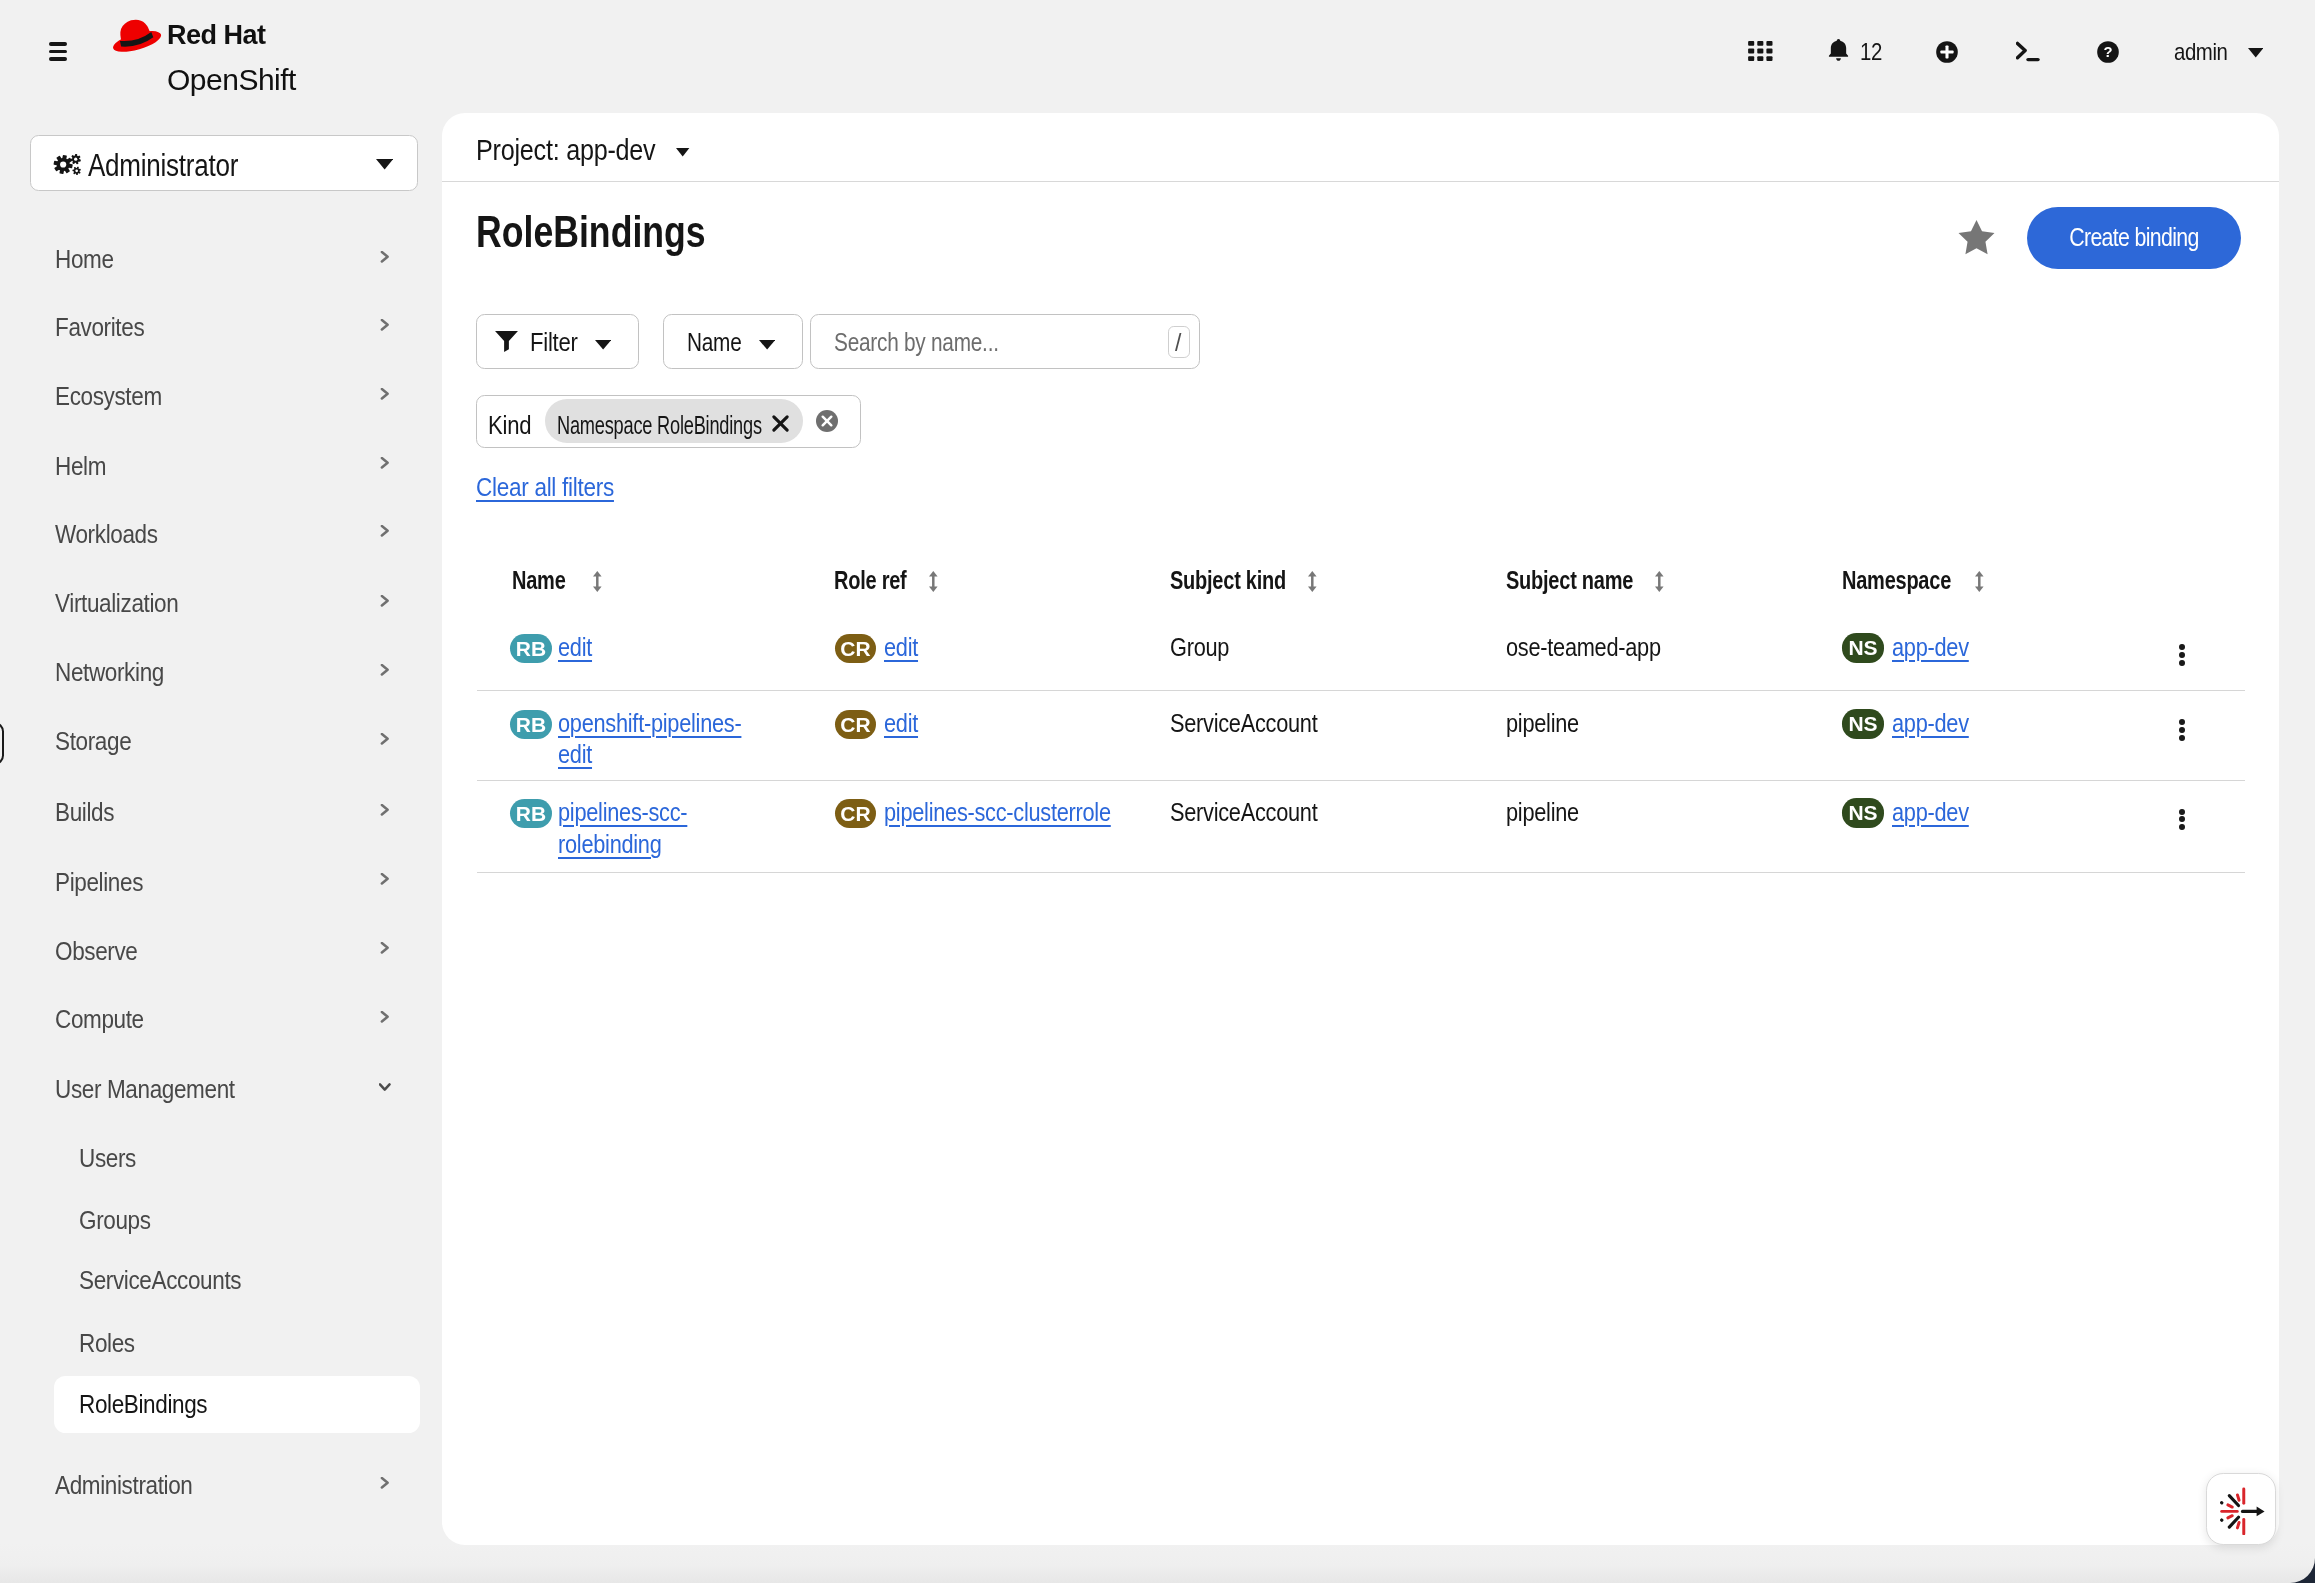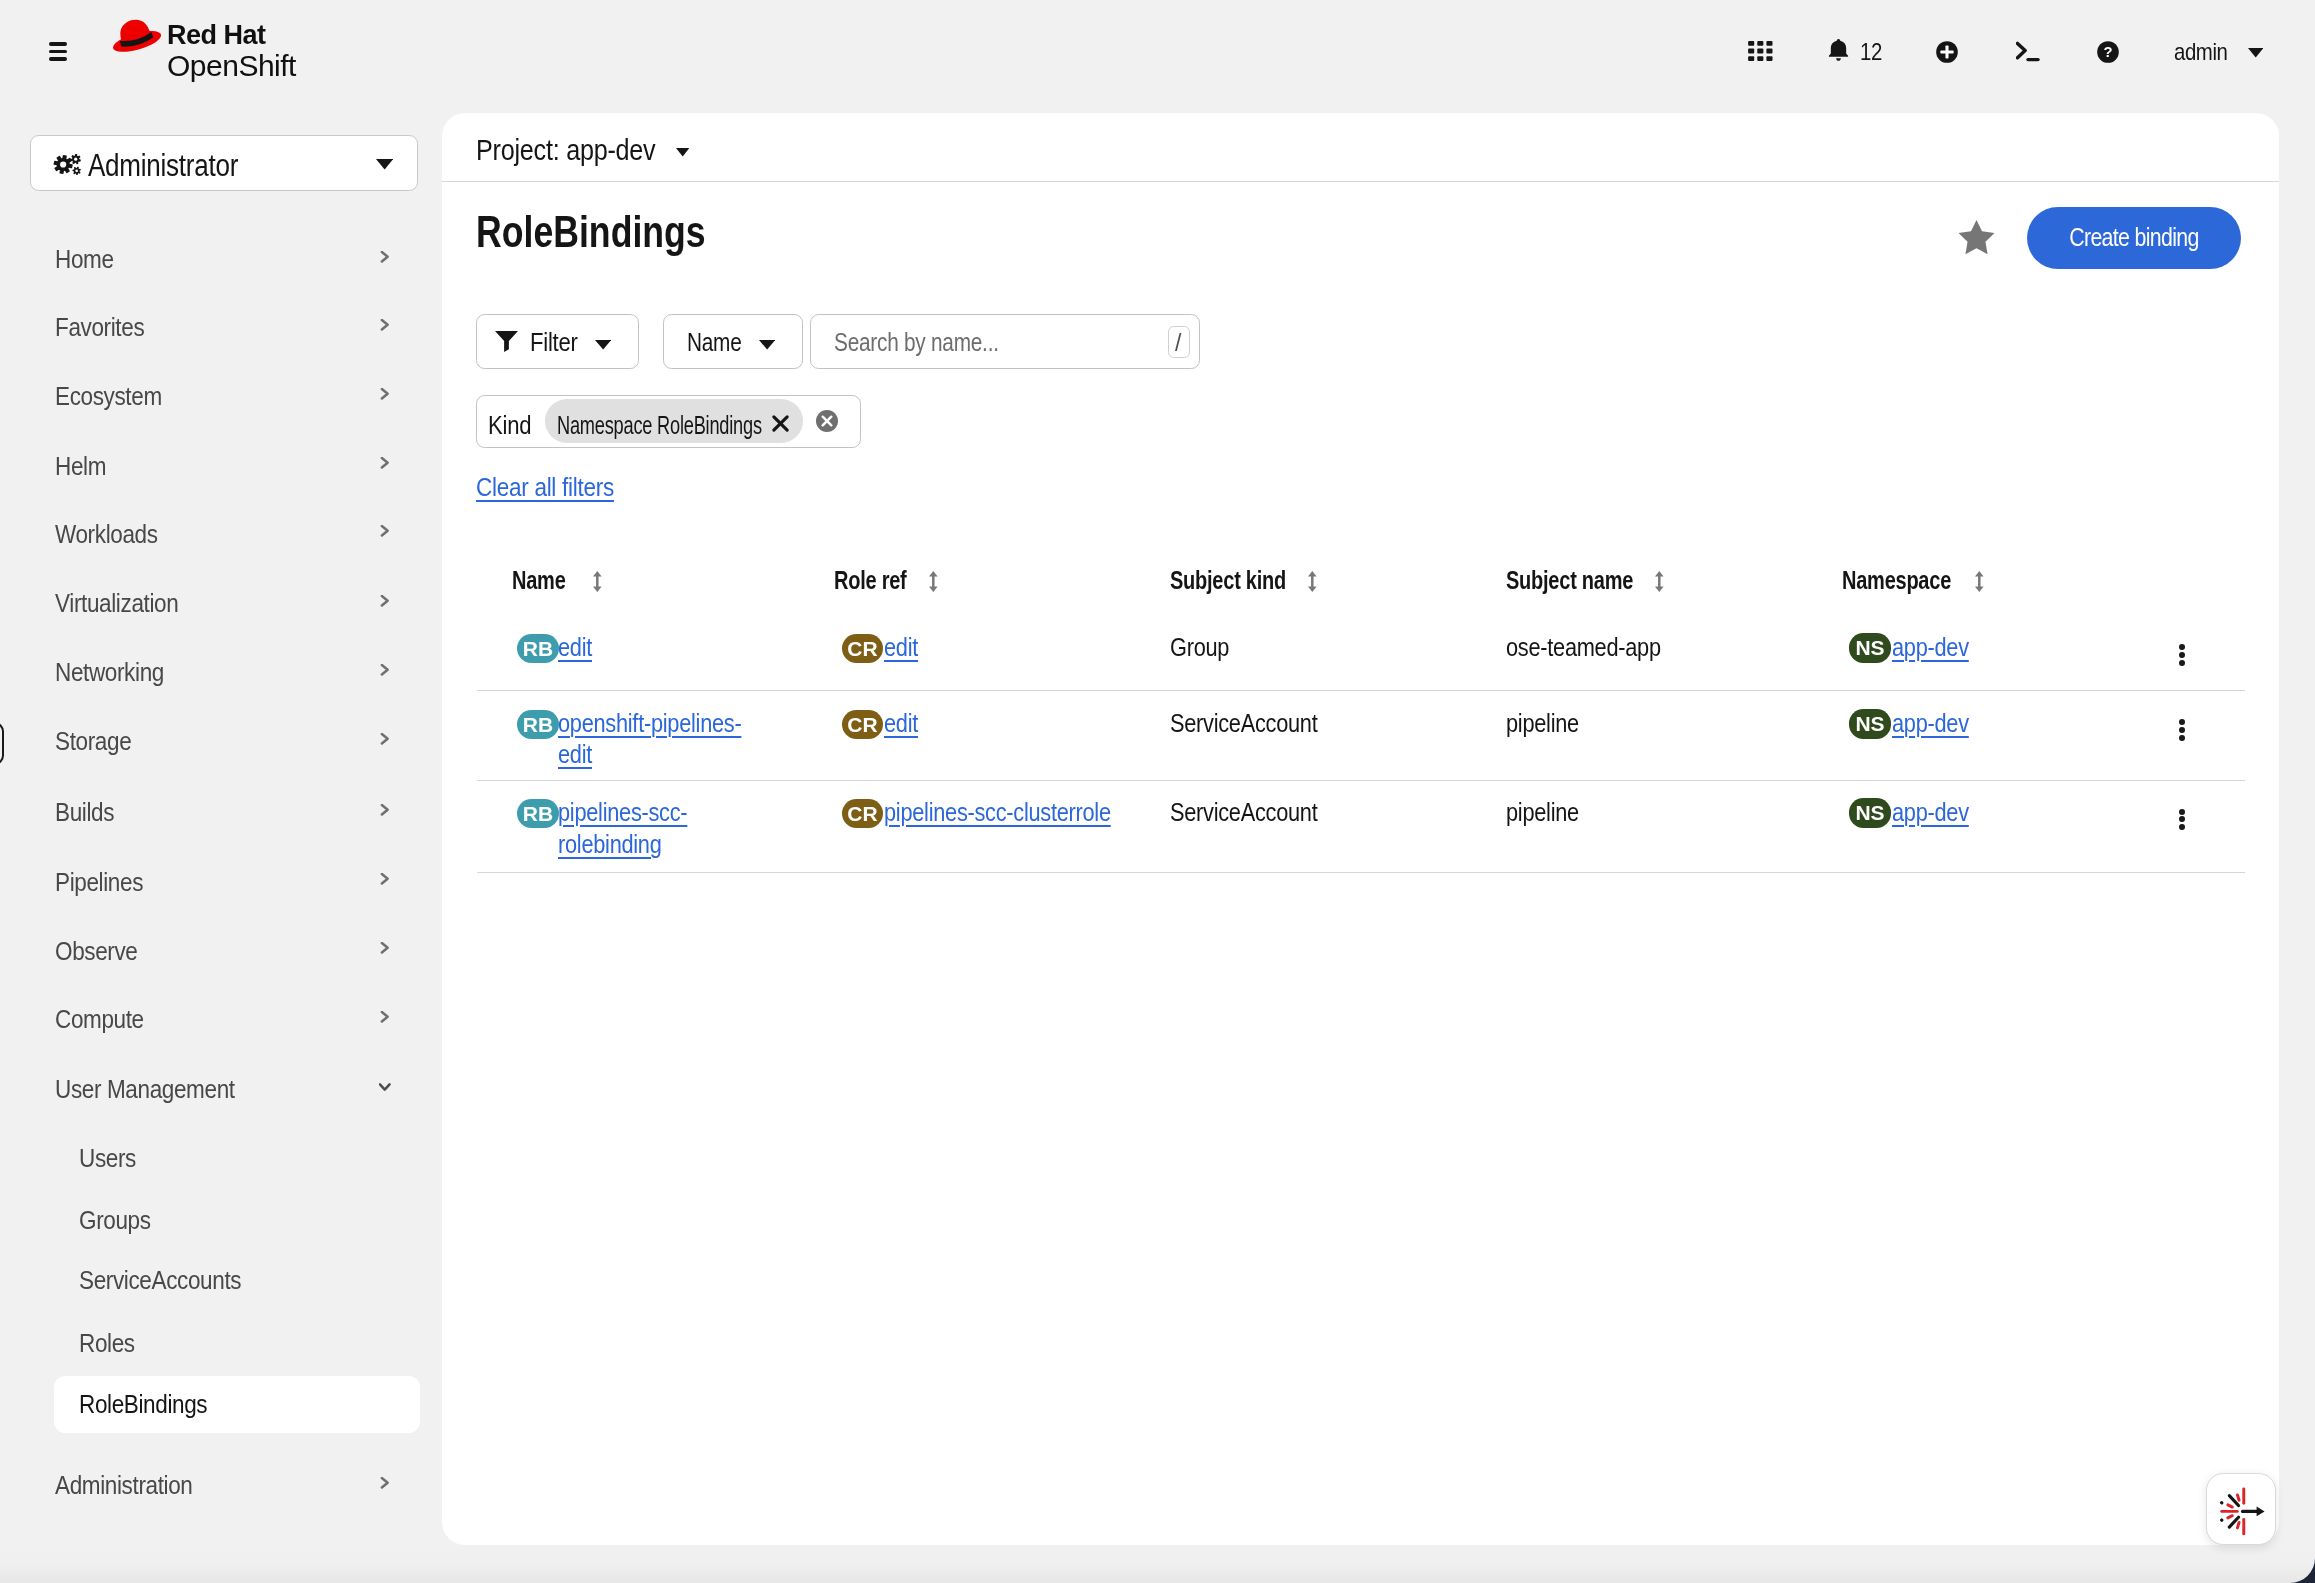--- a/index.html
+++ b/index.html
@@ -8,36 +8,36 @@
 .abs { position:absolute; }
 .sx8{transform:scaleX(.80);transform-origin:0 50%;}
 .sx84{transform:scaleX(.84);transform-origin:0 50%;}
 .sx85{transform:scaleX(.85);transform-origin:0 50%;}
 .sx9{transform:scaleX(.90);transform-origin:0 50%;}
 .txt { position:absolute; white-space:nowrap; }
 a.lnk { color:#2b67da; text-decoration:underline; text-underline-offset:3.8px; text-decoration-thickness:1.9px; }
 
 .burger b { position:absolute; left:0; width:18px; height:3.5px; background:#151515; border-radius:1.9px; display:block; }
 .rh-redhat { left:167px; top:20px; font-size:27px; font-weight:700; letter-spacing:-0.5px; color:#101010; }
-.rh-openshift { left:167px; top:49px; font-size:30px; font-weight:400; letter-spacing:-0.5px; color:#101010; }
+.rh-openshift { left:167px; top:63px; font-size:30px; font-weight:400; letter-spacing:-0.5px; color:#101010; }
 .mast-num { font-size:24px; letter-spacing:-0.5px; color:#151515; }
 
 .persp { left:30px; top:135px; width:388px; height:56px; background:#fff; border:1.4px solid #c8c8c8; border-radius:8.6px; }
 .nav-item { position:absolute; left:55px; font-size:25px; letter-spacing:-0.4px; color:#484848; white-space:nowrap; transform:scaleX(.9); transform-origin:0 50%; }
 .nav-sub { left:79px; }
 .chev { position:absolute; left:379px; width:11.5px; height:11.5px; }
 .focus-frag { position:absolute; left:-19px; top:722px; width:23px; height:43px; border:2.9px solid #1a1a1a; border-radius:9.6px; background:transparent; }
 
 .panel { left:442px; top:113px; width:1837px; height:1432px; background:#fff; border-radius:23px; }
 .projdiv { position:absolute; left:0; top:68px; width:1837px; height:1.4px; background:#d8d8d8; }
 .title { position:absolute; left:34px; top:93px; font-size:44px; font-weight:700; letter-spacing:0; color:#151515; line-height:52px; transform:scaleX(.81); transform-origin:0 50%; }
 .btn-create { position:absolute; left:1585px; top:94px; width:214px; height:62px; border-radius:32px; background:#2d68d8; color:#fff; font-size:26px; letter-spacing:-0.8px; text-align:center; line-height:61px; }
 .ctrl { position:absolute; border:1.4px solid #c2c2c2; border-radius:8.6px; background:#fff; height:55px; }
 .pill { position:absolute; background:#e0e0e0; border-radius:22px; }
-.badge { position:absolute; border-radius:14.4px; color:#fff; font-size:21px; font-weight:700; text-align:center; line-height:29px; letter-spacing:0;margin-left:7px; }
+.badge { position:absolute; border-radius:14.4px; color:#fff; font-size:21px; font-weight:700; text-align:center; line-height:29px; letter-spacing:0; }
 .cell { position:absolute; font-size:25px; letter-spacing:-0.3px; line-height:29px; white-space:nowrap; transform:scaleX(.87); transform-origin:0 50%; }
 .hdr { position:absolute; font-size:25px; font-weight:700; letter-spacing:-0.3px; line-height:29px; white-space:nowrap; color:#151515; transform:scaleX(.8); transform-origin:0 50%; }
 .rowline { position:absolute; left:35px; width:1768px; height:1.4px; background:#d6d6d6; }
 .kebab i { position:absolute; left:0; width:5.8px; height:5.8px; border-radius:50%; background:#1a1a1a; display:block; }
 .lightspeed { position:absolute; left:2206px; top:1473px; width:70px; height:72px; background:#fff; border:1.4px solid #d9d9d9; border-radius:17.3px; box-shadow:0 2.9px 9.6px rgba(0,0,0,0.10); }
 </style>
 </head>
 <body>
 
 <div class="abs" style="right:0;bottom:0;width:29px;height:29px;background:#1d2636;"></div>

